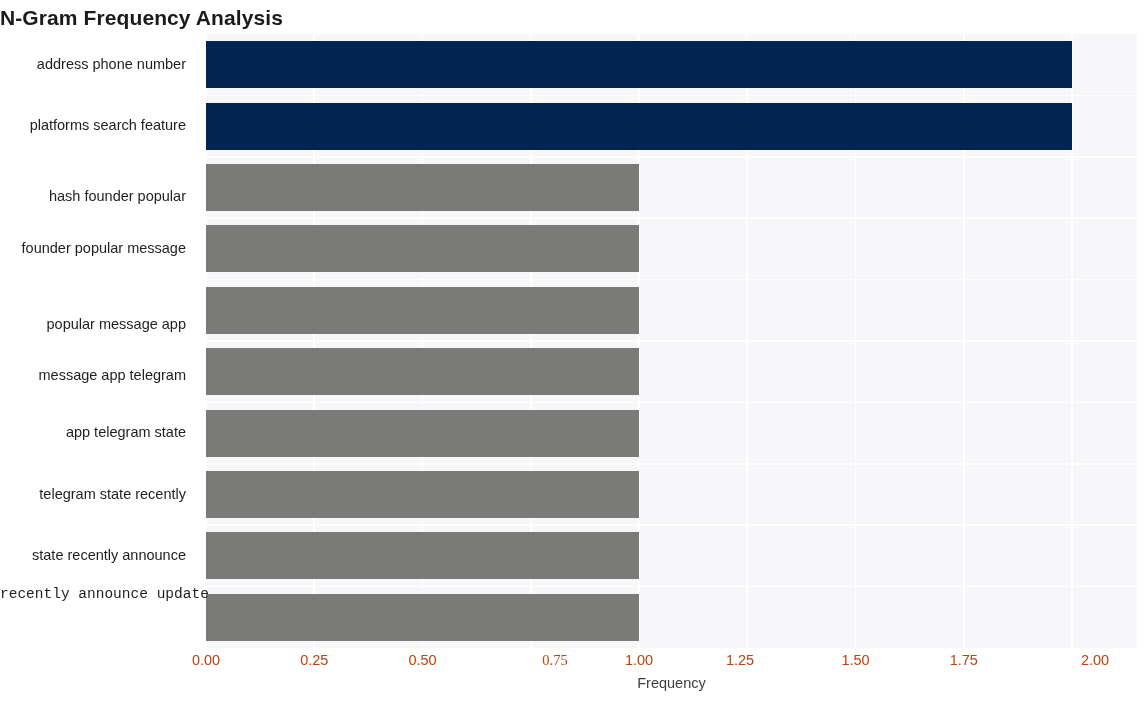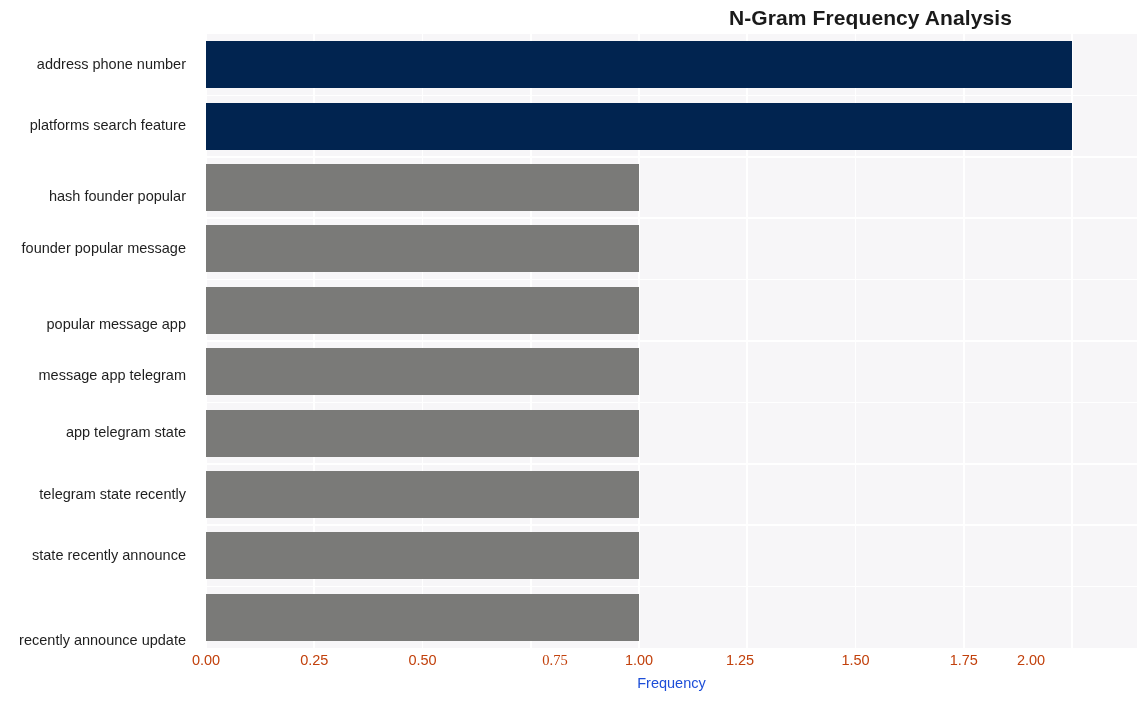--- a/index.html
+++ b/index.html
@@ -18,21 +18,21 @@
     width: 1146px;
     height: 701px;
     background: #ffffff;
   }
   
   #chart-title {
     position: absolute;
     left: 0;
     top: 6px;
     width: 1012px;
-    text-align: right;
+    text-align: left;
     font-size: 21px;
     font-weight: bold;
     color: #1a1a1a;
     letter-spacing: 0.1px;
   }
   
   #plot-area {
     position: absolute;
     left: 206px;
     top: 34px;
@@ -99,21 +99,21 @@
     color: #c2410c;
   }
   
   #xaxis-label {
     position: absolute;
     left: 206px;
     top: 675px;
     width: 931px;
     text-align: center;
     font-size: 14.5px;
-    color: #1d4ed8;
+    color: #404040;
   }
 </style>
 </head>
 <body>
 
 <div id="figure">
 
   <div id="chart-title">N-Gram Frequency Analysis</div>
 
   <div id="plot-area">
@@ -156,29 +156,29 @@
   <div id="ytick-layer">
       <div class="ytick" style="top: 21.7px; padding-right: 10px; box-sizing: border-box;">address phone number</div>
       <div class="ytick" style="top: 83.1px; padding-right: 10px; box-sizing: border-box;">platforms search feature</div>
       <div class="ytick" style="top: 154px; padding-right: 10px; box-sizing: border-box;">hash founder popular</div>
       <div class="ytick" style="top: 205.9px; padding-right: 10px; box-sizing: border-box;">founder popular message</div>
       <div class="ytick" style="top: 282px; padding-right: 10px; box-sizing: border-box;">popular message app</div>
       <div class="ytick" style="top: 333px; padding-right: 10px; box-sizing: border-box;">message app telegram</div>
       <div class="ytick" style="top: 390.1px; padding-right: 10px; box-sizing: border-box;">app telegram state</div>
       <div class="ytick" style="top: 451.5px; padding-right: 10px; box-sizing: border-box;">telegram state recently</div>
       <div class="ytick" style="top: 512.9px; padding-right: 10px; box-sizing: border-box;">state recently announce</div>
-      <div class="ytick" style="top: 598px; padding-right: 10px; box-sizing: border-box;">recently announce update</div>
+      <div class="ytick" style="top: 552px; padding-right: 10px; box-sizing: border-box; font-family: Liberation Mono, monospace;">recently announce update</div>
     </div>
   <div id="xtick-layer">
       <div class="xtick" style="left: 206px;">0.00</div>
       <div class="xtick" style="left: 314.256px;">0.25</div>
       <div class="xtick" style="left: 422.512px;">0.50</div>
       <div class="xtick" style="left: 555px; font-family: Liberation Serif, serif;">0.75</div>
       <div class="xtick" style="left: 639.023px;">1.00</div>
       <div class="xtick" style="left: 740px;">1.25</div>
       <div class="xtick" style="left: 855.535px;">1.50</div>
       <div class="xtick" style="left: 963.791px;">1.75</div>
-      <div class="xtick" style="left: 1031px;">2.00</div>
+      <div class="xtick" style="left: 1095px;">2.00</div>
     </div>
 
   <div id="xaxis-label">Frequency</div>
 
 </div>
 
 </body></html>

